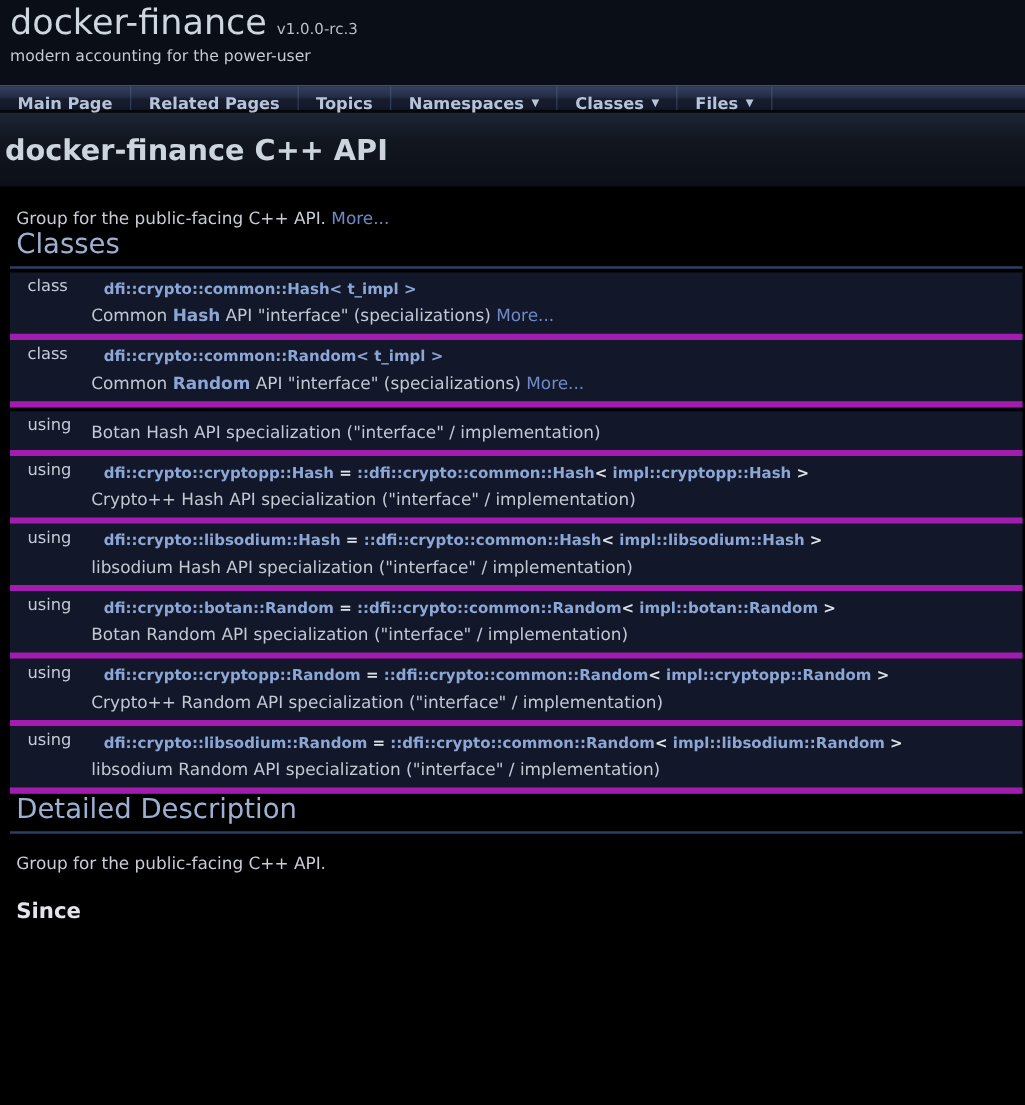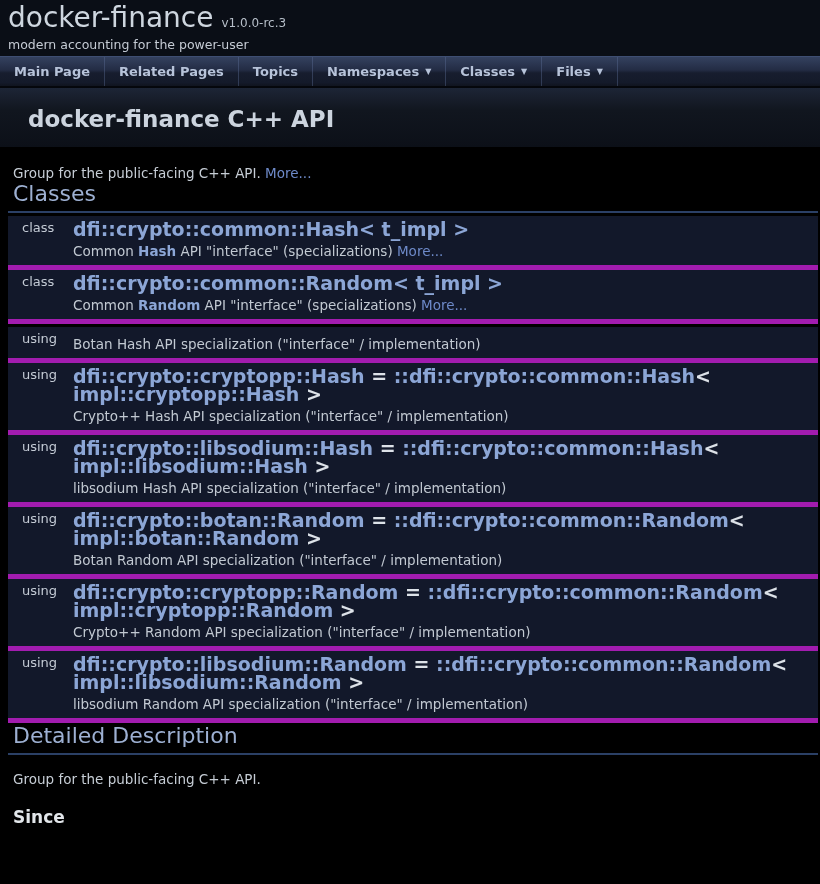--- a/index.html
+++ b/index.html
@@ -6,66 +6,66 @@
   html,body { margin:0; padding:0; }
   body {
     width:820px; height:884px;
     background:#000;
     font-family:"DejaVu Sans", sans-serif;
     overflow:hidden;
     color:#c6cdd5;
   }
 
   
-  #titlearea { background:#0a0e16; height:56px; padding:1px 0 0 8px; }
+  #titlearea { background:#0a0e16; height:68px; padding:1px 0 0 8px; }
   .projectname { font-size:28px; color:#ced6df; }
   .projectnumber { font-size:12px; color:#b7bfc9; margin-left:8px; }
   .projectbrief { font-size:12.5px; color:#c5cbd4; margin-top:3px; }
 
   
   .tabs {
-    height:30px; display:flex;
+    height:20px; display:flex;
     border-top:1px solid #3e4e72;
     background:linear-gradient(180deg,#34415f 0%, #232c44 45%, #171d2e 55%, #141a2a 88%, #10141f 100%);
   }
   .tab {
     padding:0 14px; line-height:29px; font-size:13px; font-weight:bold;
     color:#b7c3d9; border-right:1px solid rgba(96,116,158,.38); cursor:pointer;
     white-space:nowrap;
   }
   .tab .arrow { display:inline-block; font-size:8px; margin-left:6px; transform:translateY(-2px); color:#b7c3d9; }
 
   
   .pageheader {
     height:61px;
     border-top:2px solid #05070c;
     background:linear-gradient(180deg,#1d2536 0%, #11161f 38%, #0c1018 100%);
   }
-  .pagetitle { font-size:23px; font-weight:bold; color:#ccd4de; padding:18px 0 0 28px; }
+  .pagetitle { font-size:23px; font-weight:bold; color:#ccd4de; padding:18px 0 0 4px; }
 
   
   .contents { margin:0 2px 0 8px; }
   .intro { margin:18px 0 0 5px; font-size:13.5px; color:#c6cdd5; white-space:pre-wrap; }
   a.morelink { color:#6e8ac9; text-decoration:none; cursor:pointer;margin-top:41px; }
 
   h2.groupheader {
     font-size:22px; font-weight:400; color:#9db0d2;
     margin:0; padding:0 0 4px 5px;
     border-bottom:2px solid #2b4066;
     line-height:26px;
   }
   .gh-classes  { margin-top:34px; }
   .gh-typedefs { margin-top:22px; }
   .gh-detail   { margin-top:46px; }
 
   .memtable { margin-top:3px; }
   .memrow { display:flex; background:#12182a; border-bottom:5px solid #a21caf; }
   .memkind { width:65px; flex:0 0 65px; padding:4px 0 0 14px; font-size:13px; color:#c4cbd5; }
   .memright { flex:1; padding:4px 4px 5px 0; }
-  .memdecl { font-size:19px; line-height:18px; font-weight:bold; color:#dde2e8; white-space:pre-wrap; }
+  .memdecl { font-size:12px; line-height:18px; font-weight:bold; color:#dde2e8; white-space:pre-wrap;margin-left:10px; }
   .memdesc { font-size:13.5px; line-height:18px; margin-top:4px; color:#c2c9d2; white-space:pre-wrap; }
   a.el { color:#8ca6d6; font-weight:bold; text-decoration:none; cursor:pointer; }
 
   
   .detailtext { margin:16px 0 0 5px; font-size:13.5px; color:#c6cdd5; }
   .sincelabel { margin:20px 0 0 5px; font-size:17px; font-weight:bold; color:#e2e6ea; }
   .sincevalue { margin:5px 0 0 45px; font-size:13.5px; color:#c6cdd5; }
 </style>
 </head>
 <body>

